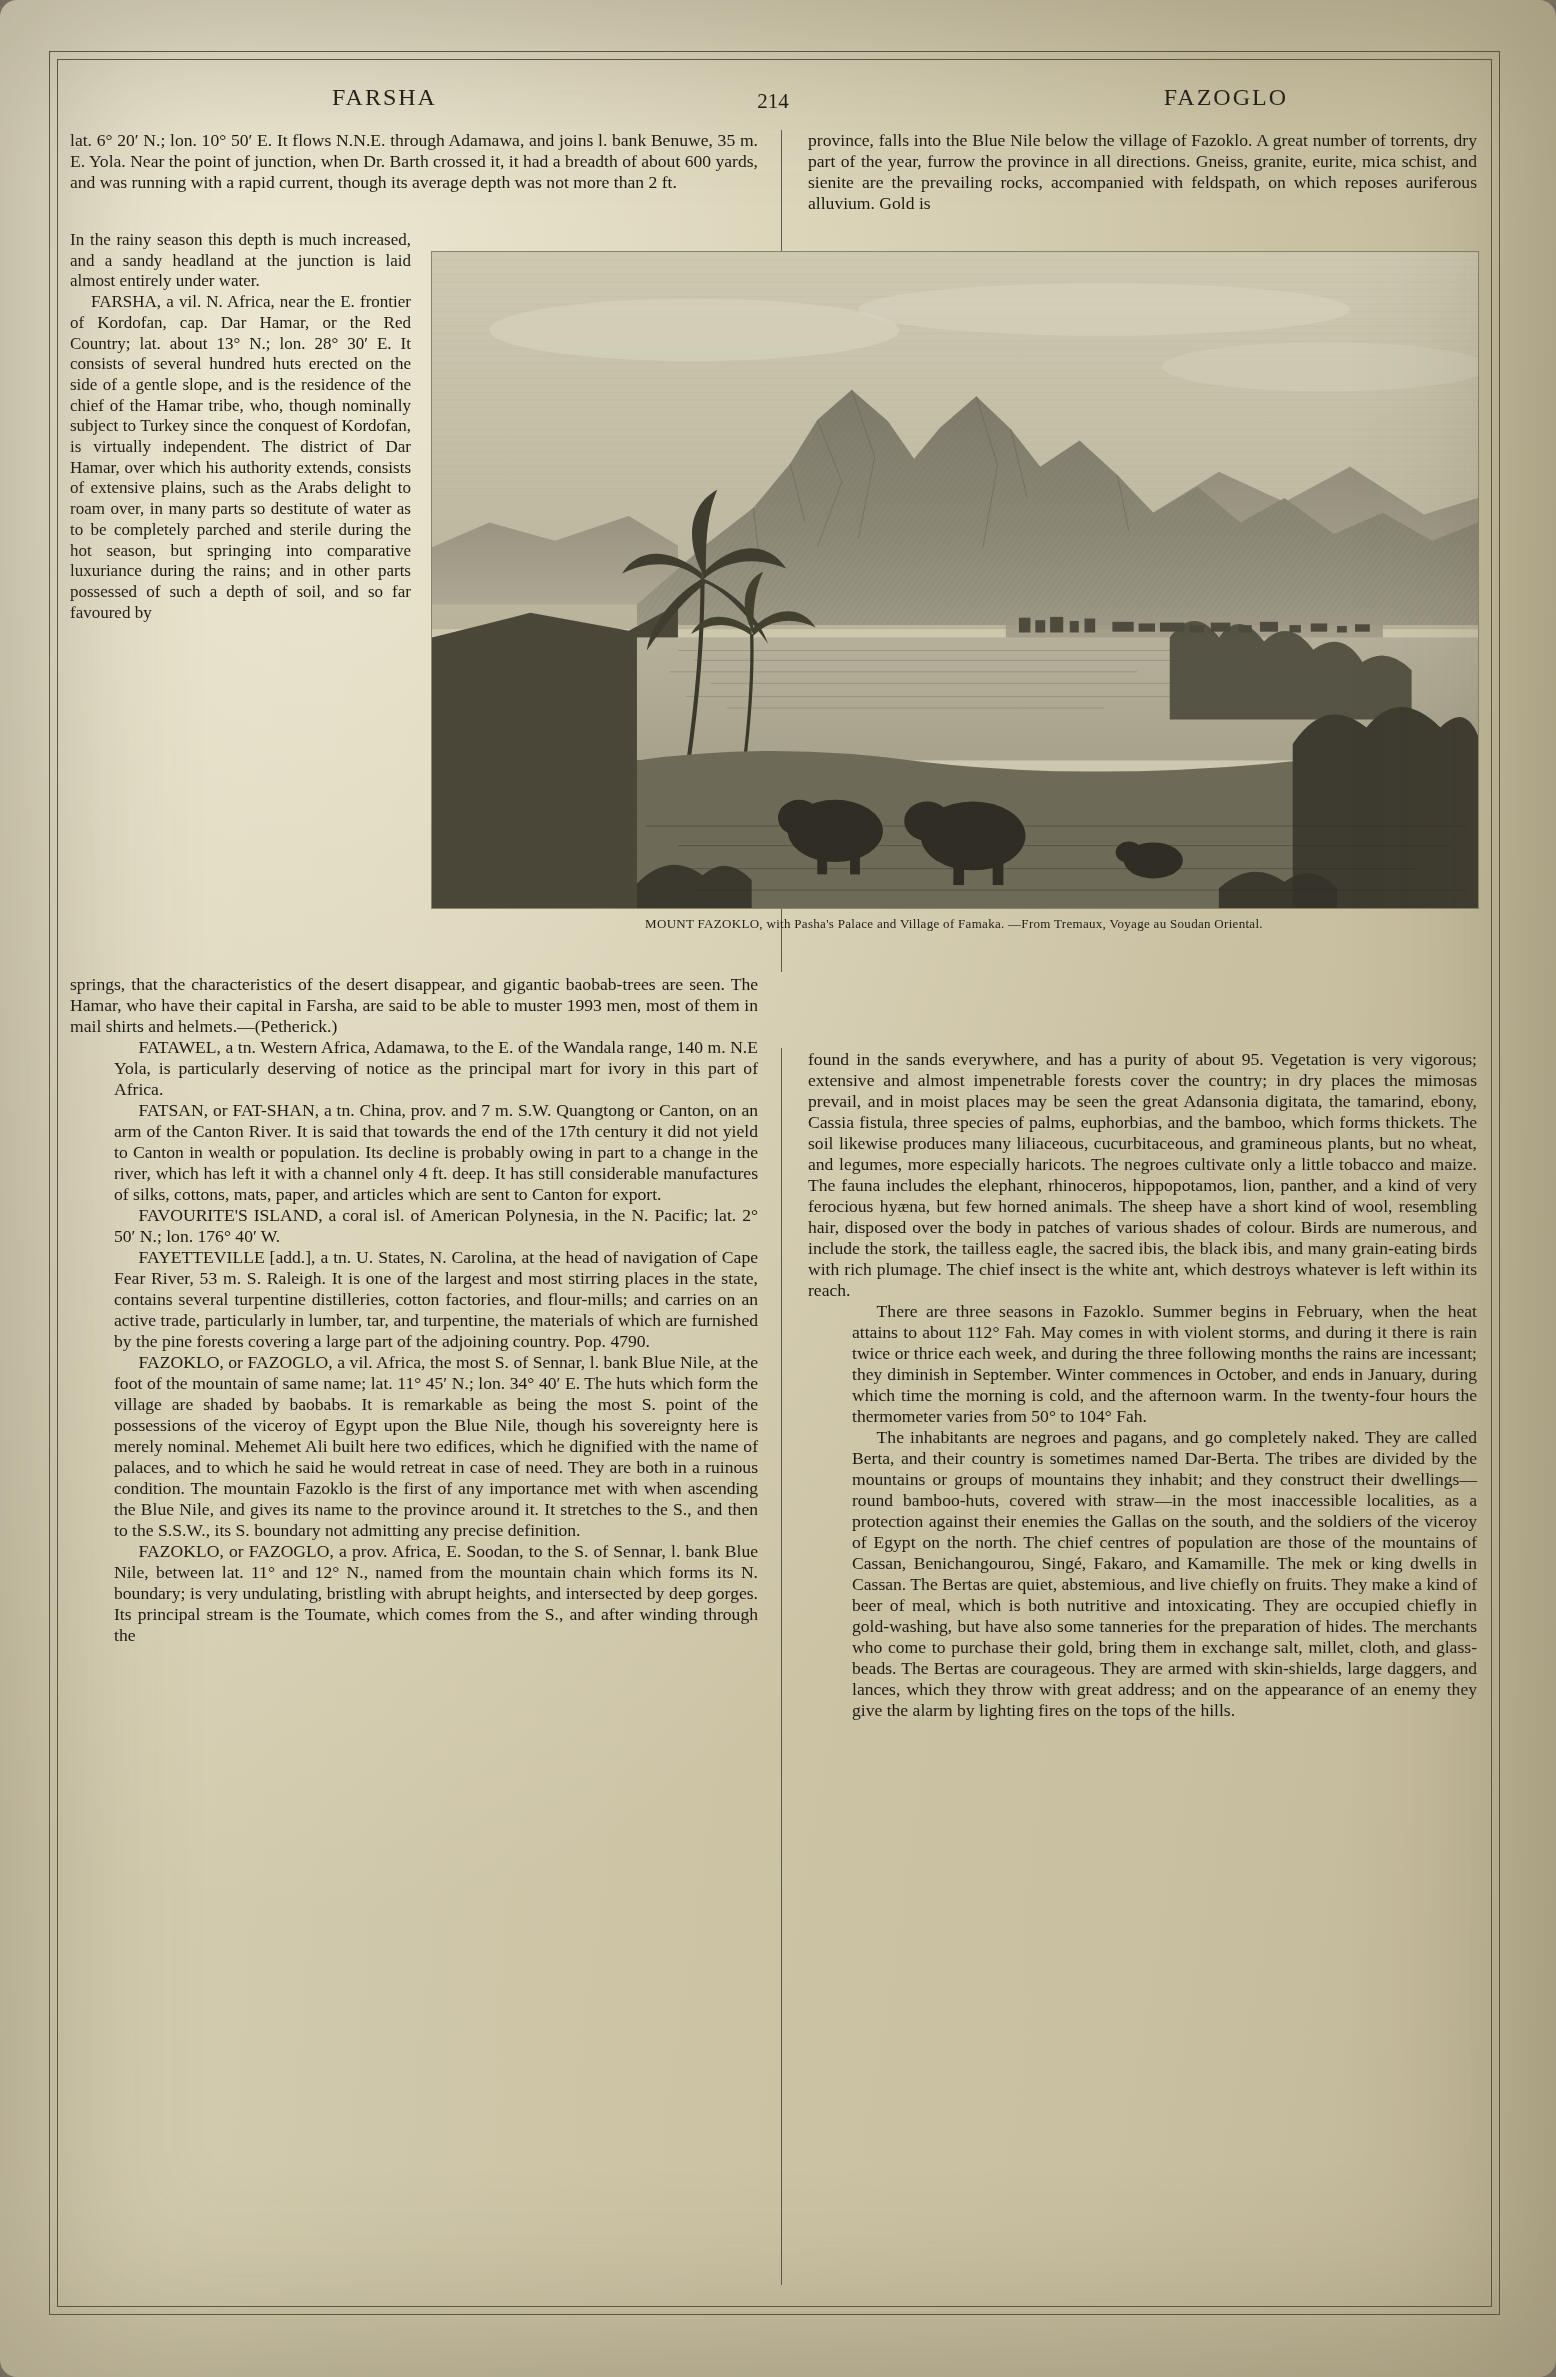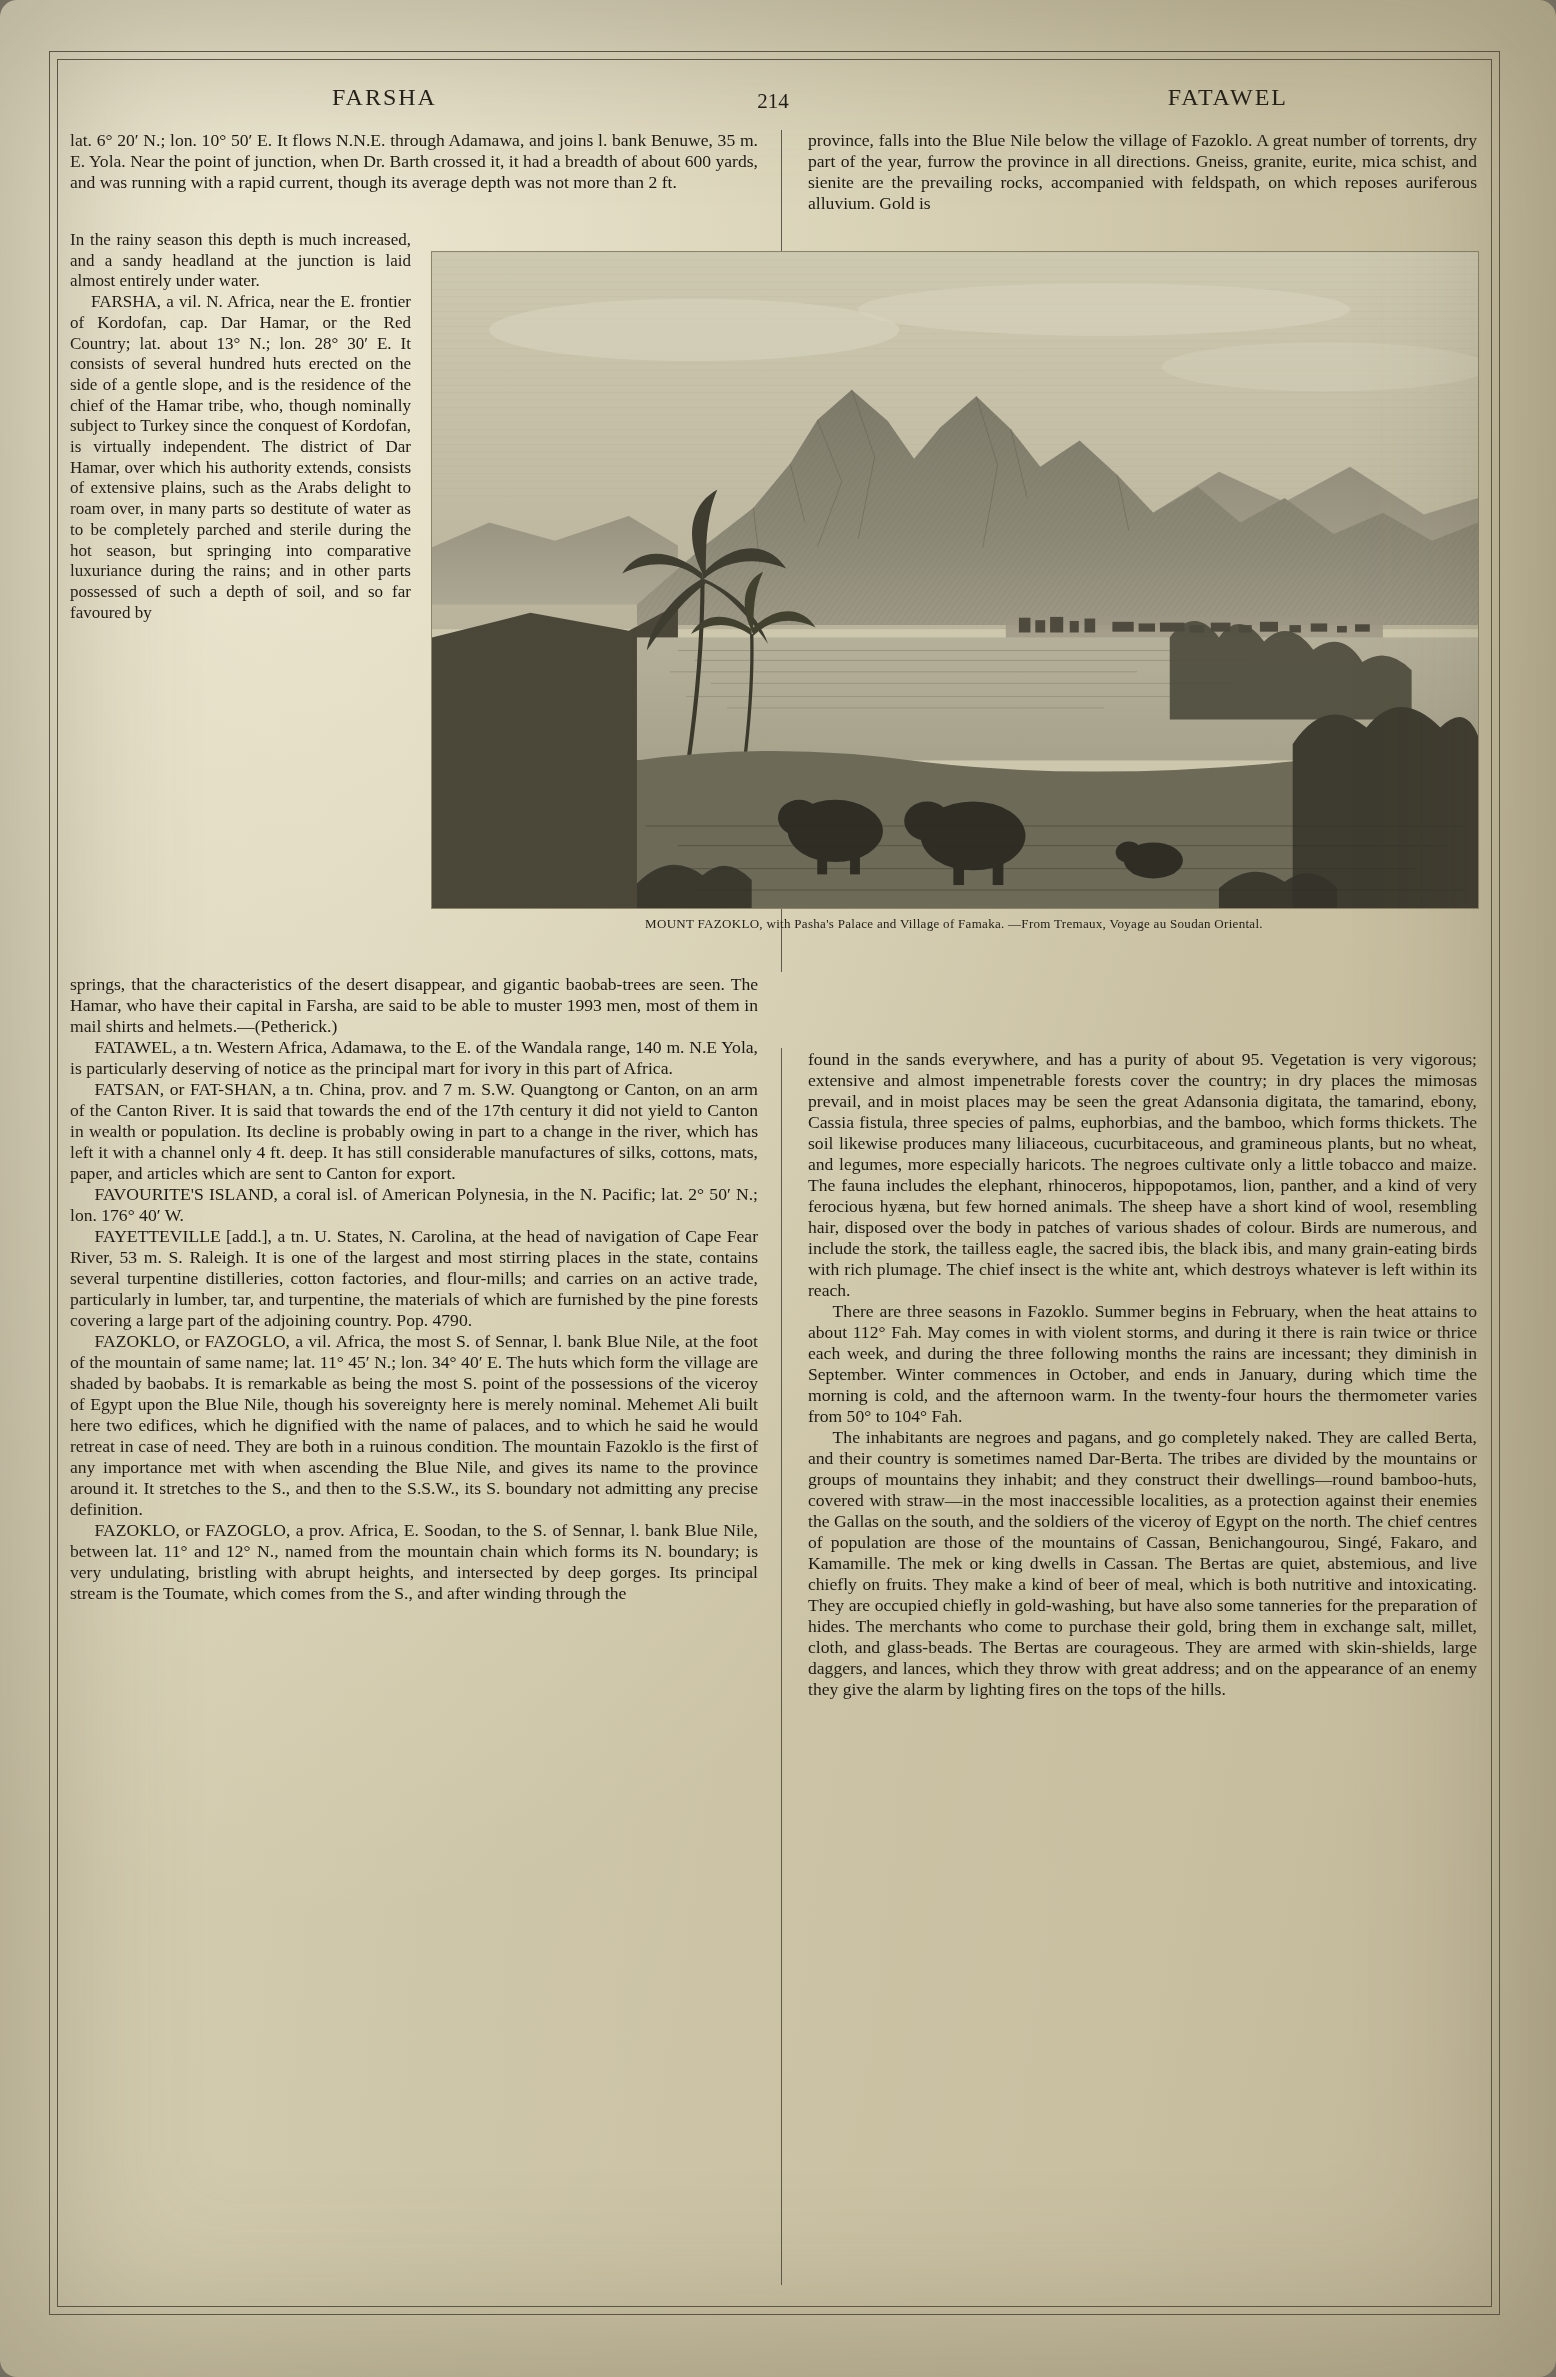--- a/index.html
+++ b/index.html
@@ -168,35 +168,35 @@
   .col-l {
     position: absolute;
     left: 0; top: 0;
     width: 688px;
   }
   .col-r {
     position: absolute;
     left: 738px; top: 75px;
     width: 669px;
   }
-  .entry { text-indent: 24.6px; }
+  .entry { text-indent: 24.6px; margin-left: 44px; }
 </style>
 </head>
 <body>
 
 <div class="page">
   <div class="frame-outer"></div>
   <div class="frame-inner"></div>
 
   <div class="content">
 
     <div class="header">
       <div class="hdr-left">FARSHA</div>
       <div class="hdr-center">214</div>
-      <div class="hdr-right">FATAWEL</div>
+      <div class="hdr-right">FAZOGLO</div>
     </div>
 
     <div class="colrule"></div>
     <div class="colrule2"></div>
 
     <div class="topband">
       <div class="tb-left">
         <p>lat. 6° 20′ N.; lon. 10° 50′ E.  It flows N.N.E. through Adamawa, and joins l. bank Benuwe, 35 m. E. Yola.  Near the point of junction, when Dr. Barth crossed it, it had a breadth of about 600 yards, and was running with a rapid current, though its average depth was not more than 2 ft.</p>
       </div>
       <div class="tb-right">

